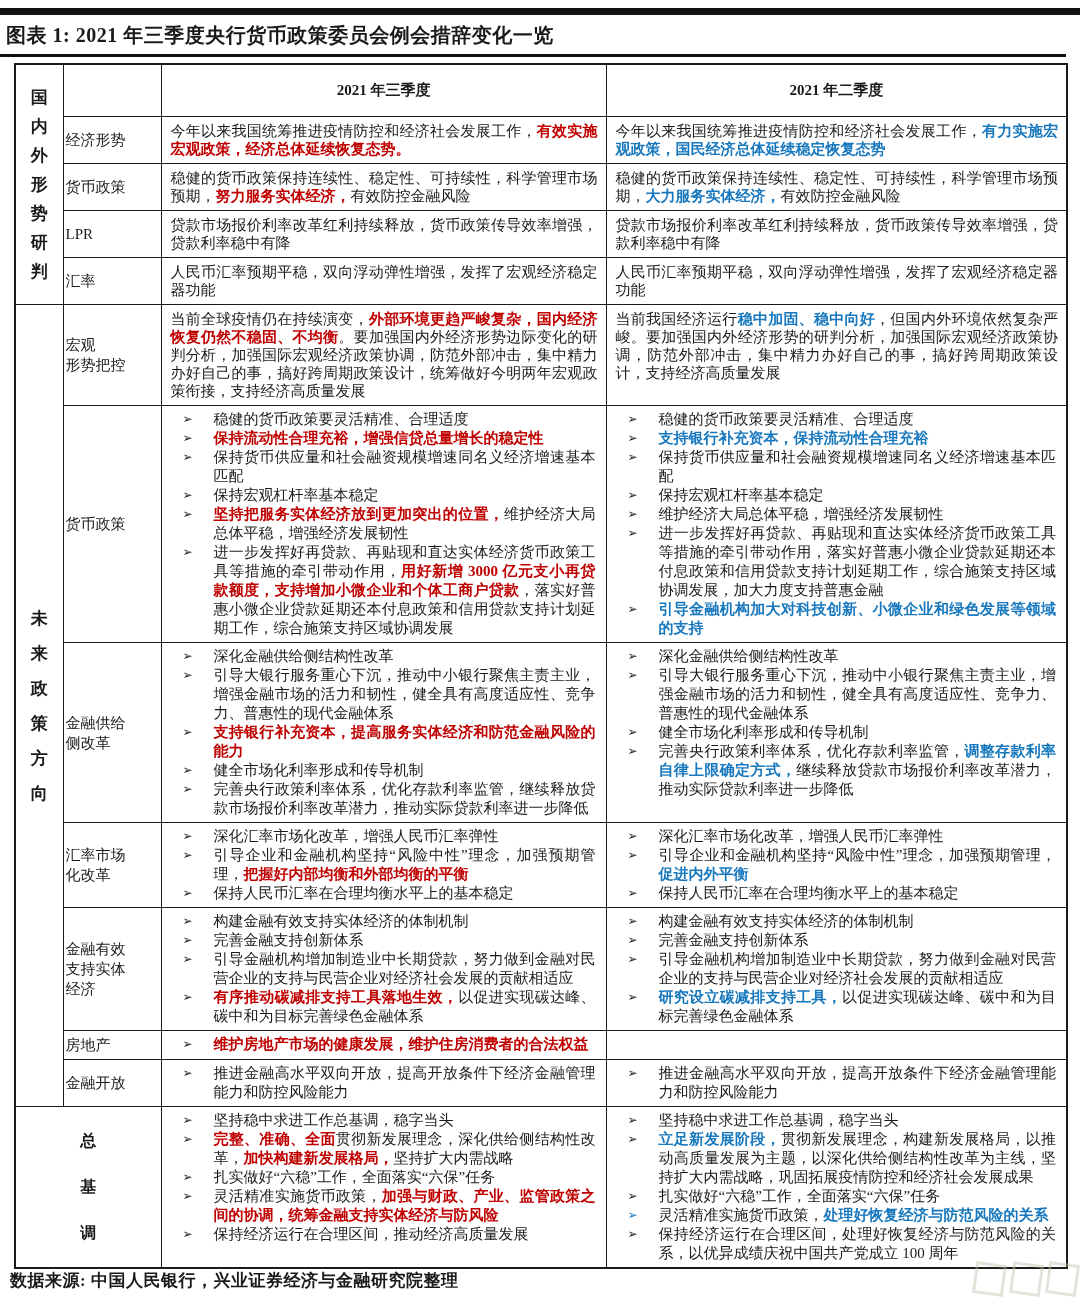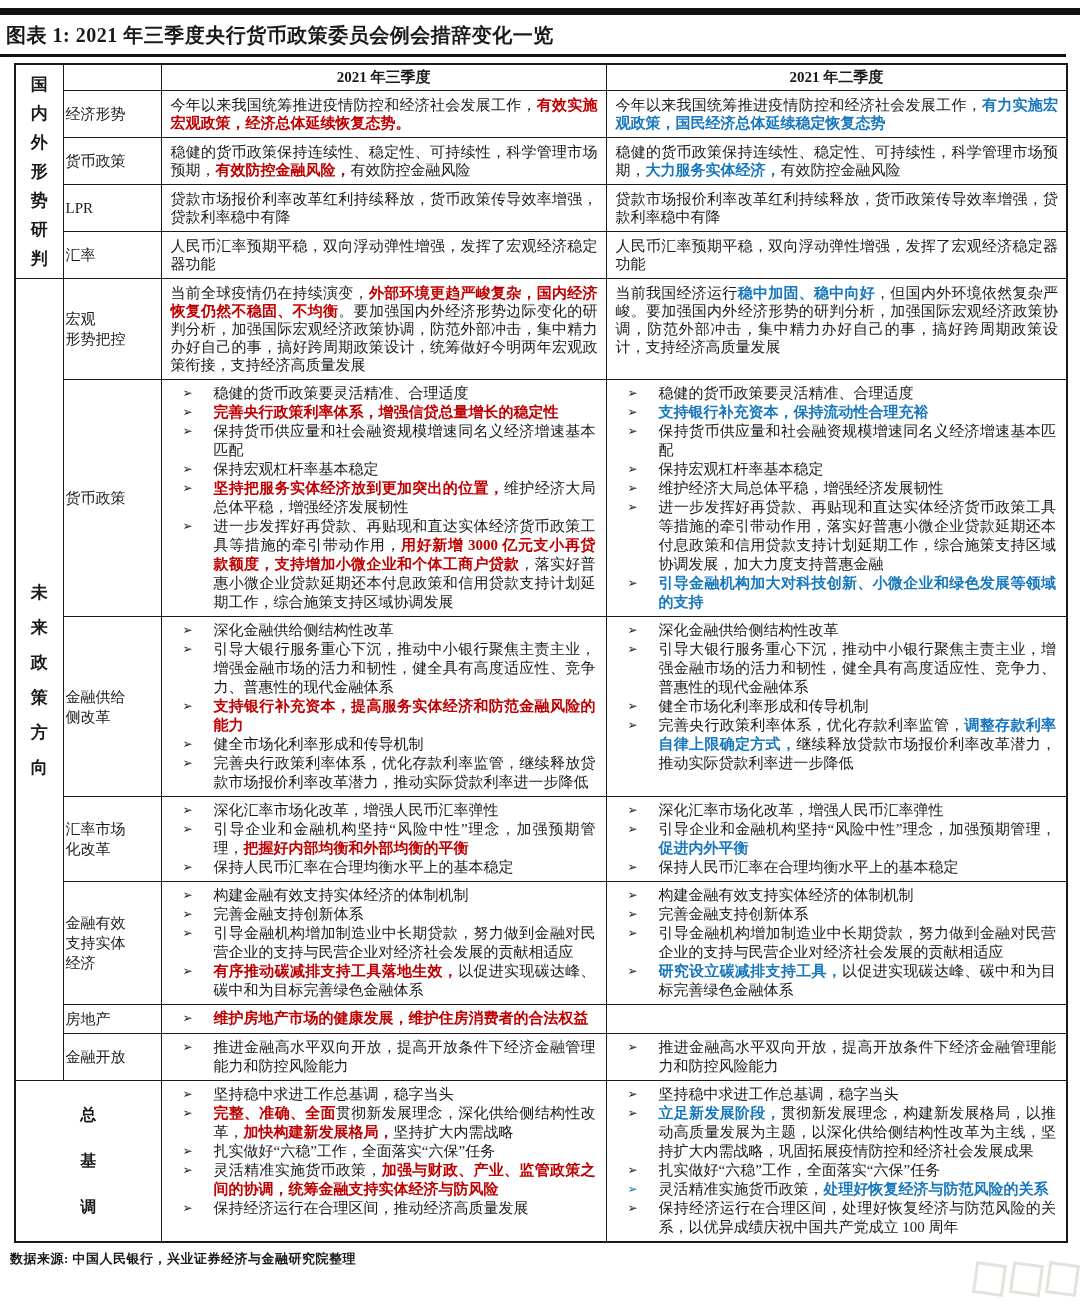--- a/index.html
+++ b/index.html
@@ -10,40 +10,40 @@
   .topbar{height:7px;background:#111;width:100%;margin-top:8px;}
   .title{
     font-size:20px;font-weight:bold;padding:7px 6px 5px 6px;letter-spacing:.5px;border-radius:17px;
   }
   .title-rule{height:3px;background:#111;width:1066px;}
   table{
     border-collapse:collapse;table-layout:fixed;width:1052px;margin:6px 0 0 14px;
     border:2px solid #1a1a1a;
   }
   td,th{border:1px solid #1a1a1a;vertical-align:top;padding:0;}
-  th.season{font-weight:bold;text-align:center;font-size:15px;padding:3px 0;vertical-align:middle;}
+  th.season{font-weight:bold;text-align:center;font-size:15px;padding:16px 0;vertical-align:middle;}
   td.label-cell{
     text-align:left;vertical-align:middle;font-size:15px;line-height:20px;
     padding:4px 2px;white-space:pre-line;
   }
   td.vgroup{vertical-align:middle;text-align:center;font-weight:bold;font-size:17px;}
   td.vgroup .chars{white-space:pre-line;}
   td.vgroup.spread .chars{line-height:29px;}
   td.vgroup.center .chars{line-height:35px;}
   td.vgroup.center-wide .chars{line-height:46px;font-size:16px;}
   .para{padding:5px 8px 5px 9px;font-size:15px;line-height:18px;text-align:justify;}
   ul.bullets{margin:0;padding:4px 0 4px 0;list-style:none;}
   ul.bullets li{display:flex;font-size:15px;line-height:19px;}
   .marker{flex:0 0 52px;text-align:center;font-size:12px;line-height:19px;color:#222;
     font-family:"DejaVu Sans",sans-serif;}
   .marker.blue{color:#1878be;}
   .content{flex:1 1 auto;padding-right:10px;text-align:justify;}
   .red{color:#c00000;font-weight:bold;}
   .blue{color:#1878be;font-weight:bold;}
-  .footer{font-size:13px;font-weight:bold;padding:7px 0 0 10px;letter-spacing:.5px;}
+  .footer{font-size:17px;font-weight:bold;padding:0 0 0 10px;letter-spacing:.5px;}
   .watermark{
     position:absolute;right:2px;bottom:2px;width:104px;height:44px;opacity:.45;
     display:flex;gap:6px;align-items:center;justify-content:flex-end;pointer-events:none;
   }
   .watermark span{
     display:block;width:26px;height:26px;border:3px solid #c3c3b2;transform:rotate(8deg);
   }
 </style>
 <style>.red{color:#c00000;} .blue{color:#1878be;} .marker.blue{color:#1878be;}</style></head>
 <body>
@@ -79,21 +79,21 @@
         <td>
           <div class="para"><span>今年以来我国统筹推进疫情防控和经济社会发展工作，</span><span class="red">有效实施宏观政策，经济总体延续恢复态势。</span></div>
         </td>
         <td>
           <div class="para"><span>今年以来我国统筹推进疫情防控和经济社会发展工作，</span><span class="blue">有力实施宏观政策，国民经济总体延续稳定恢复态势</span></div>
         </td>
       </tr>
       <tr>
         <td class="label-cell">货币政策</td>
         <td>
-          <div class="para"><span>稳健的货币政策保持连续性、稳定性、可持续性，科学管理市场预期，</span><span class="red">有效防控金融风险，</span><span>有效防控金融风险</span></div>
+          <div class="para"><span>稳健的货币政策保持连续性、稳定性、可持续性，科学管理市场预期，</span><span class="red">努力服务实体经济，</span><span>有效防控金融风险</span></div>
         </td>
         <td>
           <div class="para"><span>稳健的货币政策保持连续性、稳定性、可持续性，科学管理市场预期，</span><span class="blue">大力服务实体经济，</span><span>有效防控金融风险</span></div>
         </td>
       </tr>
       <tr>
         <td class="label-cell">LPR</td>
         <td>
           <div class="para"><span>贷款市场报价利率改革红利持续释放，货币政策传导效率增强，贷款利率稳中有降</span></div>
         </td>
@@ -131,21 +131,21 @@
       <tr>
         <td class="label-cell">货币政策</td>
         <td>
           <ul class="bullets">
             <li>
               <span class="marker">➢</span>
               <div class="content"><span>稳健的货币政策要灵活精准、合理适度</span></div>
             </li>
             <li>
               <span class="marker">➢</span>
-              <div class="content"><span class="red">完善央行政策利率体系，增强信贷总量增长的稳定性</span></div>
+              <div class="content"><span class="red">保持流动性合理充裕，增强信贷总量增长的稳定性</span></div>
             </li>
             <li>
               <span class="marker">➢</span>
               <div class="content"><span>保持货币供应量和社会融资规模增速同名义经济增速基本匹配</span></div>
             </li>
             <li>
               <span class="marker">➢</span>
               <div class="content"><span>保持宏观杠杆率基本稳定</span></div>
             </li>
             <li>

